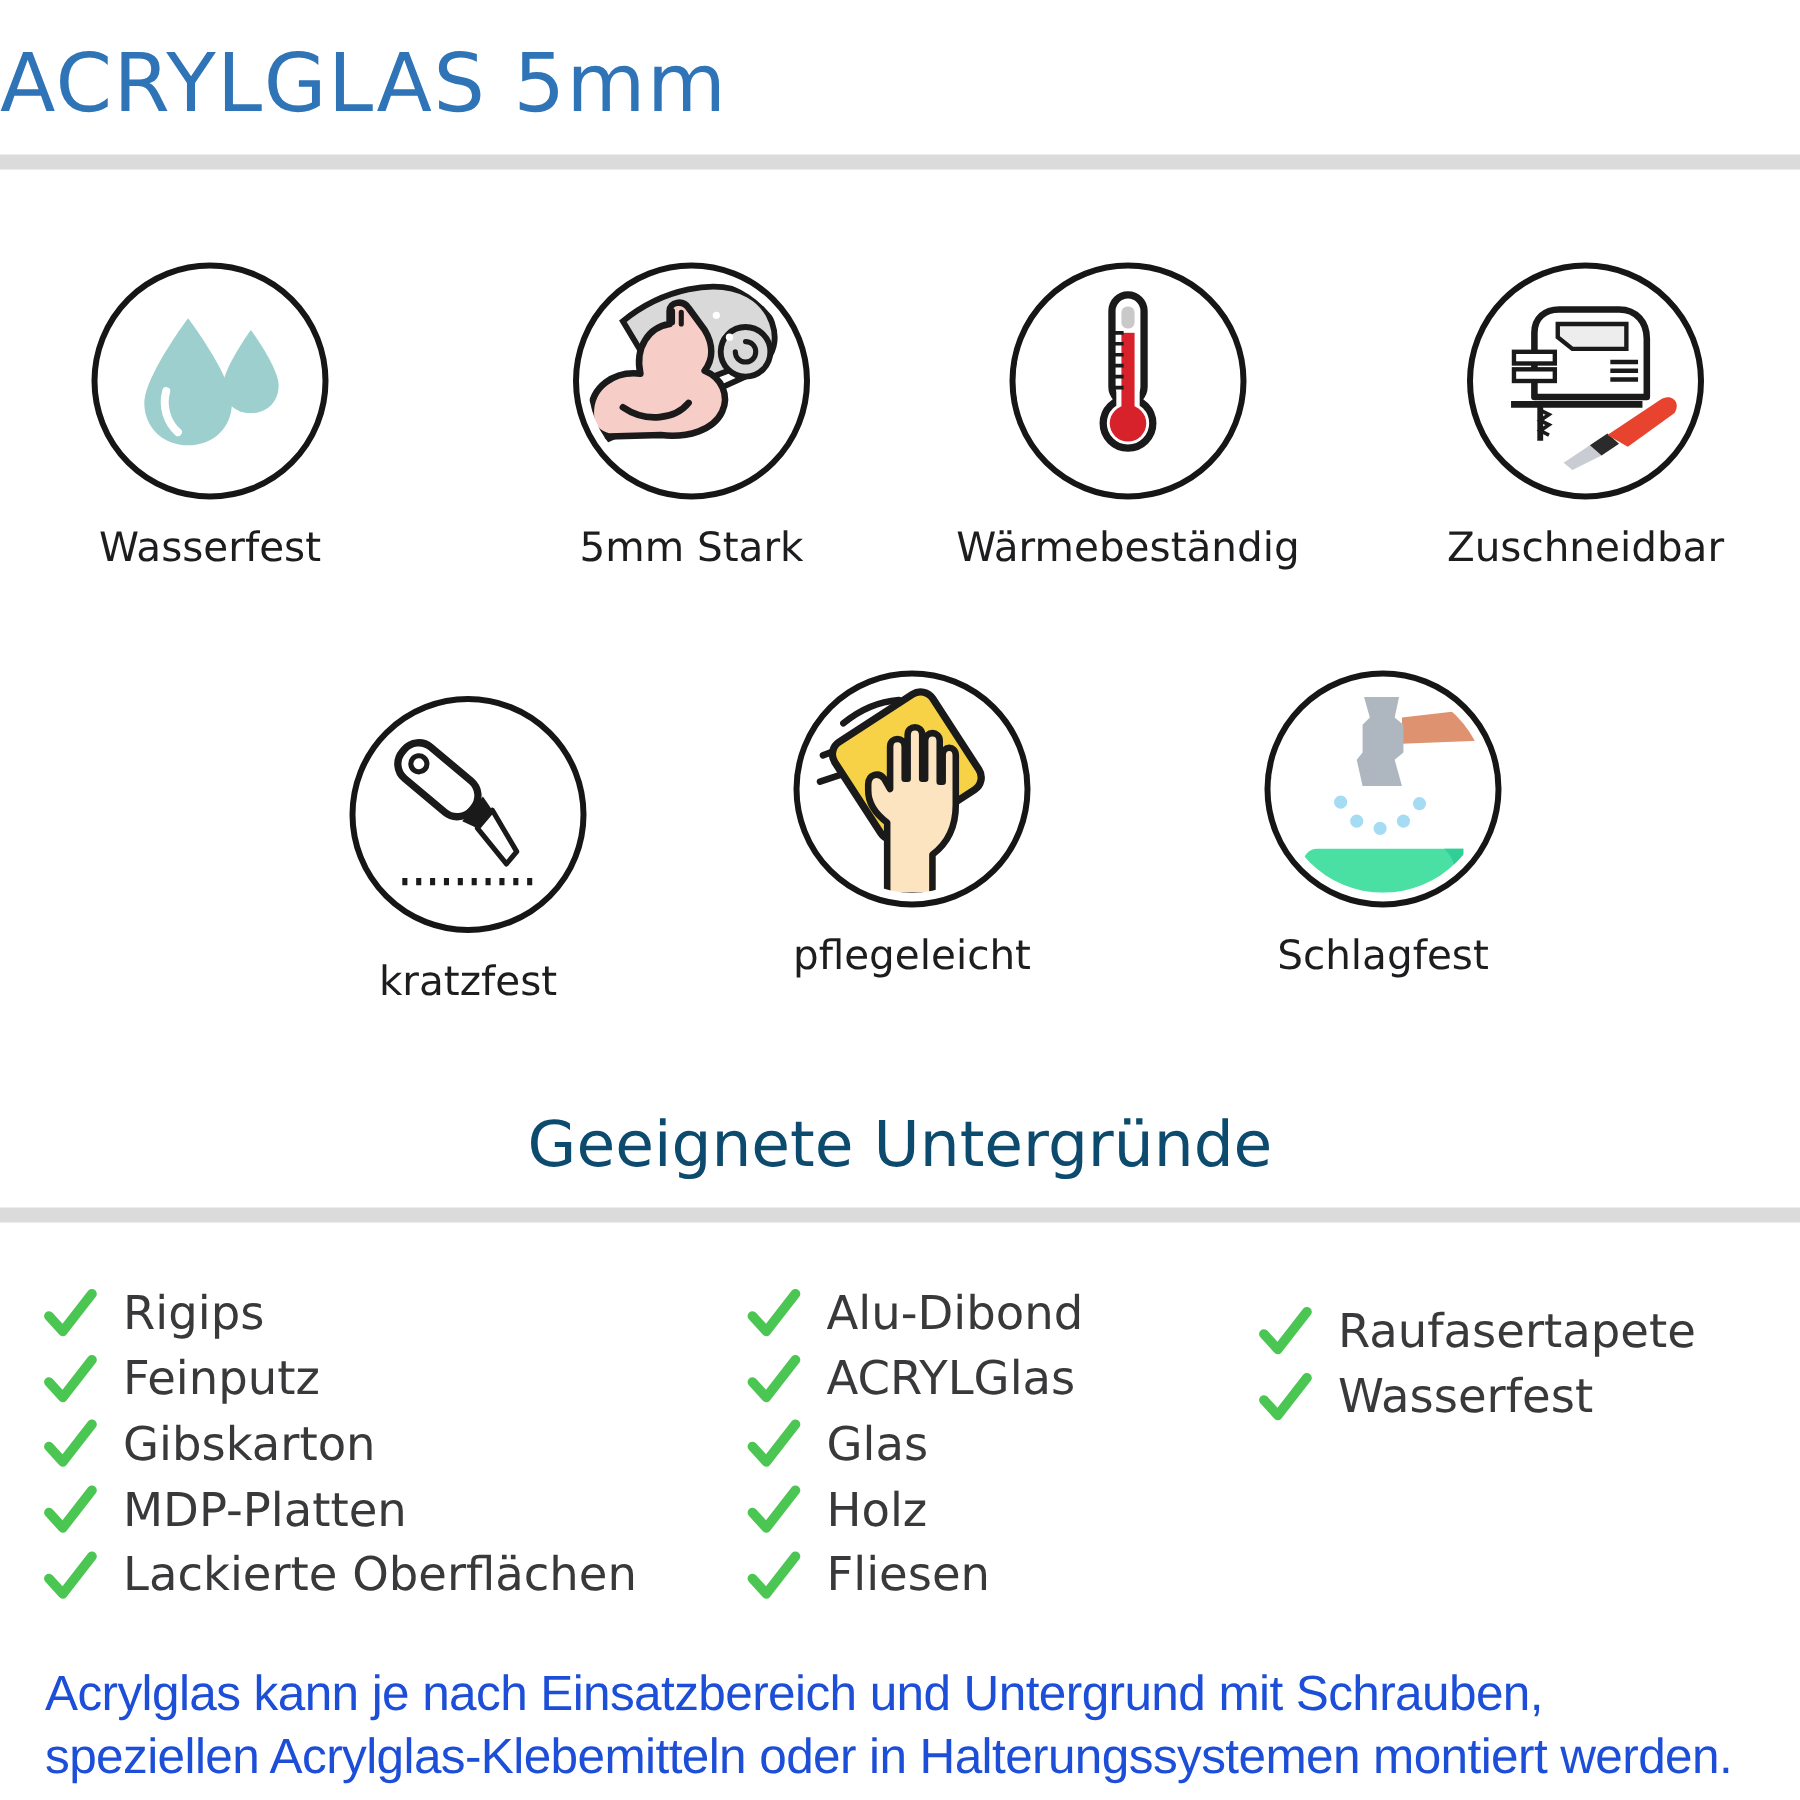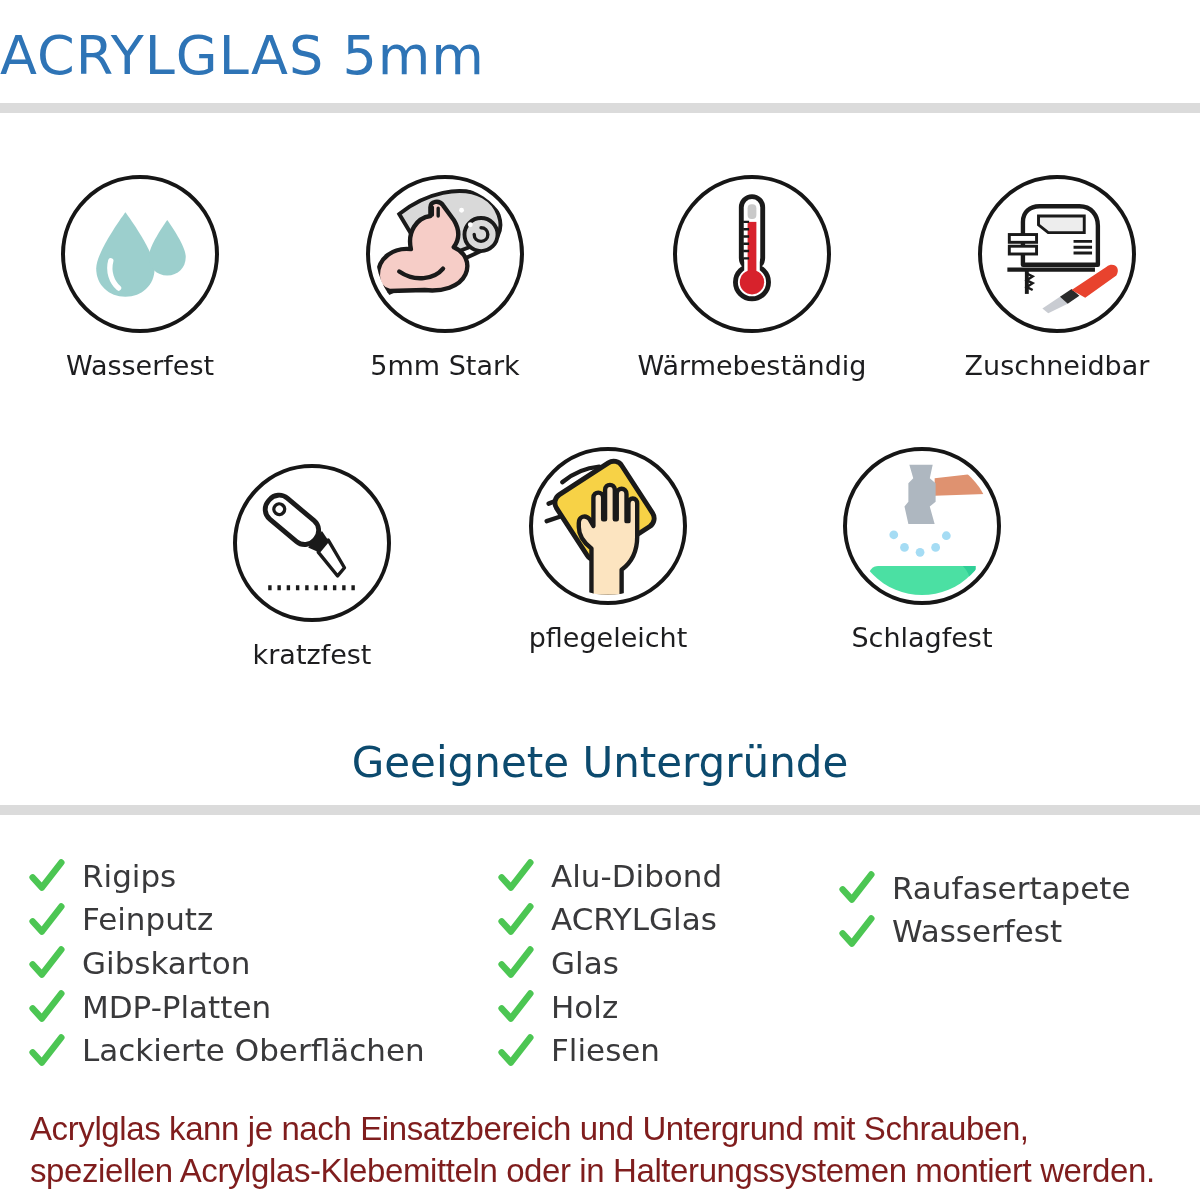--- a/index.html
+++ b/index.html
@@ -16,42 +16,42 @@
   .feature-label{margin-top:17px;font-size:27px;color:#1d1d1f;white-space:nowrap;text-align:center;}
   .subheading{position:absolute;top:738px;left:0;width:100%;text-align:center;
               font-size:42px;color:#0c4a6e;}
   .col{position:absolute;top:854px;}
   .col1{left:28px;} .col2{left:497px;} .col3{left:838px;margin-top:12px;}
   .item{display:flex;align-items:center;height:43.6px;}
   .check{width:37px;height:37px;margin-right:17px;flex:none;}
   .item-label{font-size:31px;color:#39393b;white-space:nowrap;}
   .footer{position:absolute;left:30px;top:1108px;width:1160px;
           font-family:"Liberation Sans",sans-serif;font-size:33px;line-height:42px;
-          letter-spacing:-0.4px;color:#7f1d1d;}
+          letter-spacing:-0.4px;color:#1d4ed8;}
 </style>
 </head>
 <body>
 
 <div class="canvas">
 
   <div class="title">ACRYLGLAS 5mm</div>
   <div class="bar bar1"></div>
 
   <div class="feature" style="left:10px;top:175px">
     <div class="circle">
       <svg class="icon" viewBox="0 0 150 150">
         <path d="M60 32 C60 32 30 72 30 90 C30 107 43 119 60 119 C77 119 90 107 90 90 C90 72 60 32 60 32 Z" fill="#9ccfcd"></path>
         <path d="M103 40 C103 40 84 66 84 78 C84 89 92 97 103 97 C114 97 122 89 122 78 C122 66 103 40 103 40 Z" fill="#9ccfcd"></path>
         <path d="M45 82 C42 93 46 104 53 110" stroke="#ffffff" stroke-width="5.5" stroke-linecap="round" fill="none"></path>
       </svg>
     </div>
     <div class="feature-label">Wasserfest</div>
   </div>
 
-  <div class="feature" style="left:315px;top:175px">
+  <div class="feature" style="left:331px;top:175px">
     <div class="circle">
       <svg class="icon" viewBox="0 0 150 150">
         <defs>
             <clipPath id="c2">
               <circle cx="75" cy="75" r="71"></circle>
             </clipPath>
           </defs>
         <g clip-path="url(#c2)">
           <path d="M28 34 C55 12 92 4 114 16 C130 25 136 44 129 57 L58 84 Z" fill="#d9d9d9" stroke="#1a1a1a" stroke-width="4"></path>
           <circle cx="112" cy="55" r="17" fill="#d9d9d9" stroke="#1a1a1a" stroke-width="4"></circle>

